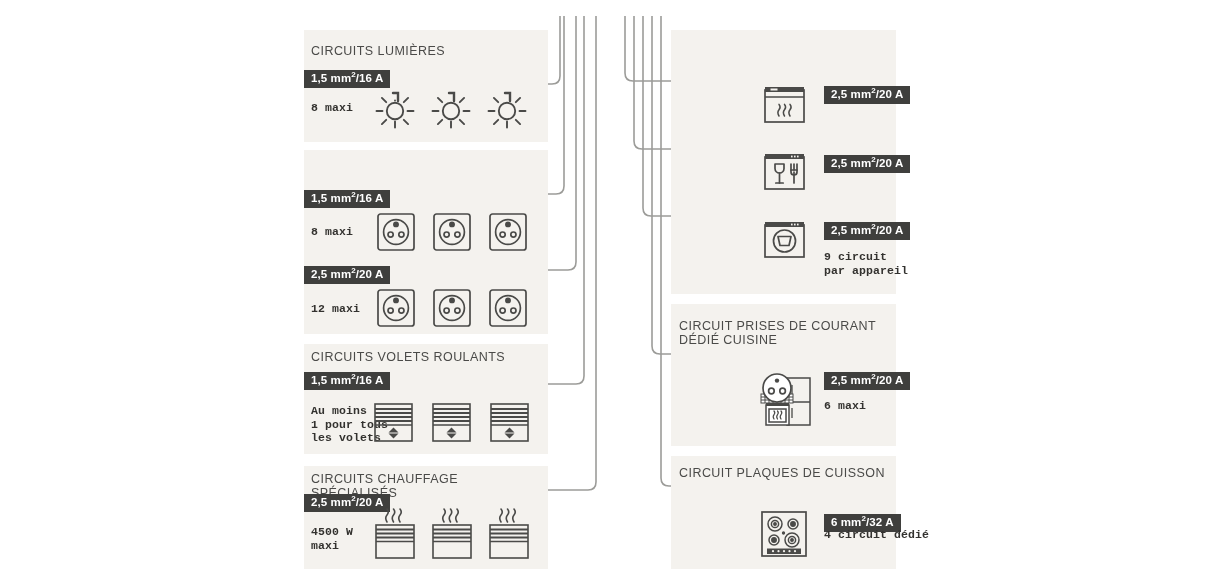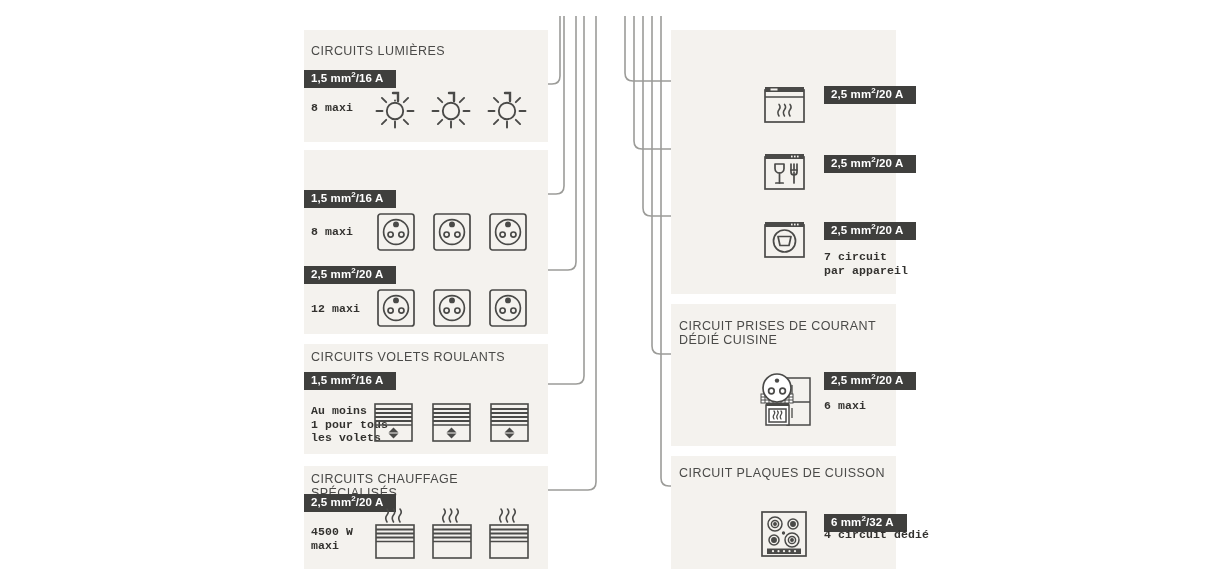--- a/index.html
+++ b/index.html
@@ -26,21 +26,21 @@
     white-space:pre-line;
     line-height:14px;
   }
   .badge{
     position:absolute;
     background:#3f3f3d;
     color:#ffffff;
     font-size:11.5px;
     font-weight:bold;
     letter-spacing:.1px;
-    padding:3px 13px 4px 7px;
+    padding:3px 7px 4px 7px;
     line-height:11px;
     white-space:nowrap;
   }
   .badge sup{font-size:8px;vertical-align:super;line-height:0;}
   .note{
     position:absolute;
     font-size:11.5px;
     font-weight:bold;
     color:#33322f;
     line-height:13.5px;
@@ -367,21 +367,21 @@
         <path d="M28 17 v6 M31 17 v6 M34 17 v6"></path>
         <path d="M28 23 h6 v2 a3 3 0 0 1 -6 0 z" fill="none"></path>
         <path d="M31 25 v11"></path>
       </g>
     </svg>
   </div>
 
   <div class="badge" style="left:824px;top:206px;">
     <span>2,5 mm<sup>2</sup>/20 A</span>
   </div>
-  <div class="note" style="left:824px;top:234px;width:100px;">7 circuit
+  <div class="note" style="left:824px;top:234px;width:100px;">9 circuit
 par appareil</div>
   <div class="icon" style="left:763px;top:199px;">
     <svg width="43" height="44" viewBox="0 0 43 44">
       <g fill="none" stroke="#4a4a48" stroke-width="1.7">
         <rect x="2" y="10" width="39" height="32"></rect>
         <circle cx="21.5" cy="26" r="11"></circle>
       </g>
       <rect x="2" y="7" width="39" height="5" fill="#4a4a48"></rect>
       <g fill="#f4f2ee">
           <rect x="28" y="8.6" width="1.6" height="1.8"></rect>

